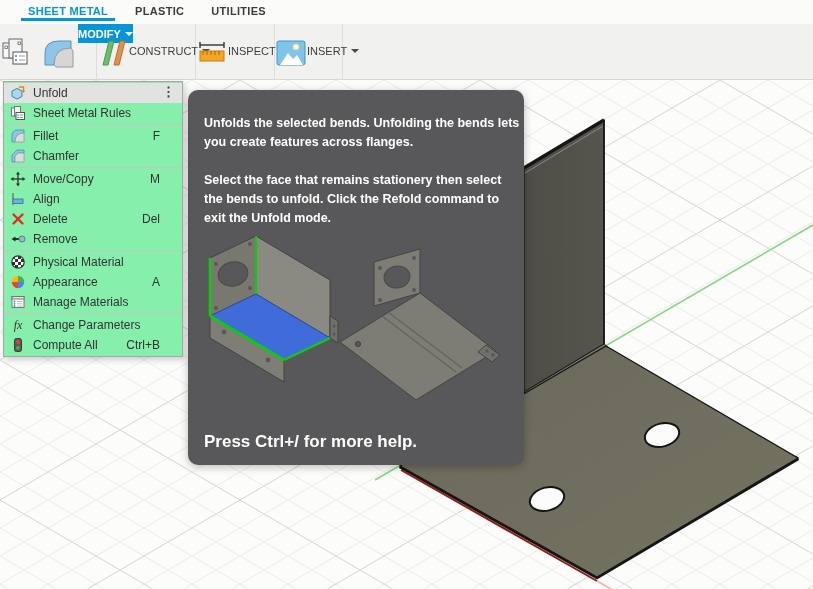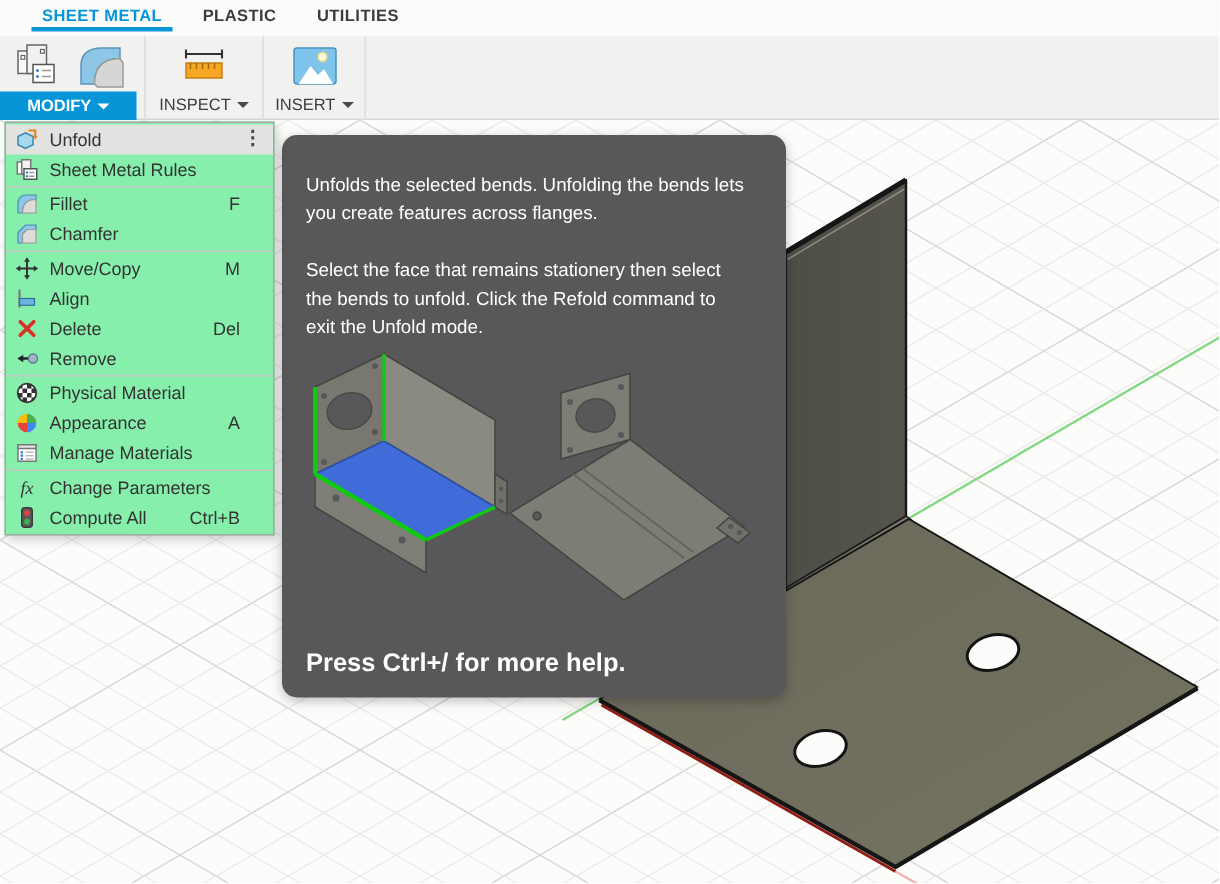--- a/index.html
+++ b/index.html
@@ -14,21 +14,21 @@
             display:flex; align-items:flex-start; }
   .tab { font-size:11px; font-weight:bold; letter-spacing:.3px; color:#3c3c3c;
          padding:5px 7px 4px 7px; cursor:default; }
   .tab.active { color:#0696d7; border-bottom:3px solid #0696d7; padding-bottom:1px; }
   .tab.t1 { margin-left:21px; }
   .tab.t2 { margin-left:13px; }
   .tab.t3 { margin-left:13px; }
 
   .toolrow { position:absolute; left:0; top:24px; height:56px; display:flex; }
   .tgroup { position:relative; height:56px; border-right:1px solid #dddddb;
-            display:flex; flex-direction:column; align-items:center; }
+            display:flex; flex-direction:row; align-items:center; }
   .gi { flex:1; display:flex; align-items:center; justify-content:center; gap:4px; padding-top:2px; }
   .tlabel { height:18px; display:flex; align-items:center; justify-content:center; gap:4px;
             font-size:11px; color:#3d3d3d; width:100%; padding-bottom:3px; }
   .tlabel.blue { background:#0696d7; color:#fff; font-weight:bold; width:91px;
                  margin-right:auto; align-self:flex-start; height:19px; padding-bottom:0; }
   .caret { width:0; height:0; border-left:4px solid transparent; border-right:4px solid transparent;
            border-top:4px solid #4a4a4a; display:inline-block; }
   .caret.white { border-top-color:#fff; }
   .icn { display:inline-flex; }
 
@@ -43,21 +43,21 @@
   .ml { white-space:nowrap; }
   .ms { margin-left:auto; padding-right:14px; color:#333; }
   .dots { position:absolute; right:7px; top:1px; font-size:13px; font-weight:bold; color:#444; }
   .msep { border-top:1px solid #c4c4c4; margin:1px 0; }
   .fx { font-family:"Liberation Serif", serif; font-style:italic; font-size:12px; color:#333; }
 
   
   .tooltip { position:absolute; left:188px; top:90px; width:336px; height:375px;
              background:#58585a; border-radius:10px; z-index:15; color:#fff;
              padding:24px 16px 12px 16px; box-shadow:0 2px 8px rgba(0,0,0,.25); }
-  .tt-line { font-size:12.5px; font-weight:normal; line-height:19px; white-space:nowrap; }
+  .tt-line { font-size:12.5px; font-weight:bold; line-height:19px; white-space:nowrap; }
   .tt-para { margin-bottom:19px; }
   .tt-img { position:absolute; left:8px; top:130px; }
   .tt-footer { position:absolute; left:16px; bottom:13px; font-size:17px; font-weight:bold; }
 
   
   .canvas { position:absolute; left:0; top:80px; width:813px; height:509px; z-index:1; }
 </style>
 </head>
 <body>
 
@@ -137,20 +137,34 @@
             </svg>
           </span>
         </div>
         <div class="tlabel blue">
           <span>MODIFY</span>
           <span class="caret white"></span>
         </div>
       </div>
 
 
+      <div class="tgroup" style="width:99px">
+        <div class="gi">
+          <span class="icn">
+            <svg width="32" height="32" viewBox="0 0 32 32">
+              <polygon points="6,28 12,4 17,4 11,28" fill="#6dbb6d" stroke="#4a9a4a"></polygon>
+              <polygon points="17,28 23,4 28,4 22,28" fill="#e0914f" stroke="#c06a28"></polygon>
+            </svg>
+          </span>
+        </div>
+        <div class="tlabel">
+          <span>CONSTRUCT</span>
+          <span class="caret"></span>
+        </div>
+      </div>
 
       <div class="tgroup" style="width:79px">
         <div class="gi">
           <span class="icn">
             <svg width="32" height="26" viewBox="0 0 32 26">
               <line x1="4" y1="5" x2="28" y2="5" stroke="#333" stroke-width="1.4"></line>
               <line x1="4" y1="2" x2="4" y2="8" stroke="#333" stroke-width="1.4"></line>
               <line x1="28" y1="2" x2="28" y2="8" stroke="#333" stroke-width="1.4"></line>
               <rect x="4" y="11" width="24" height="10" fill="#f5a623" stroke="#c77f12"></rect>
               <g stroke="#a5690c" stroke-width="1">

